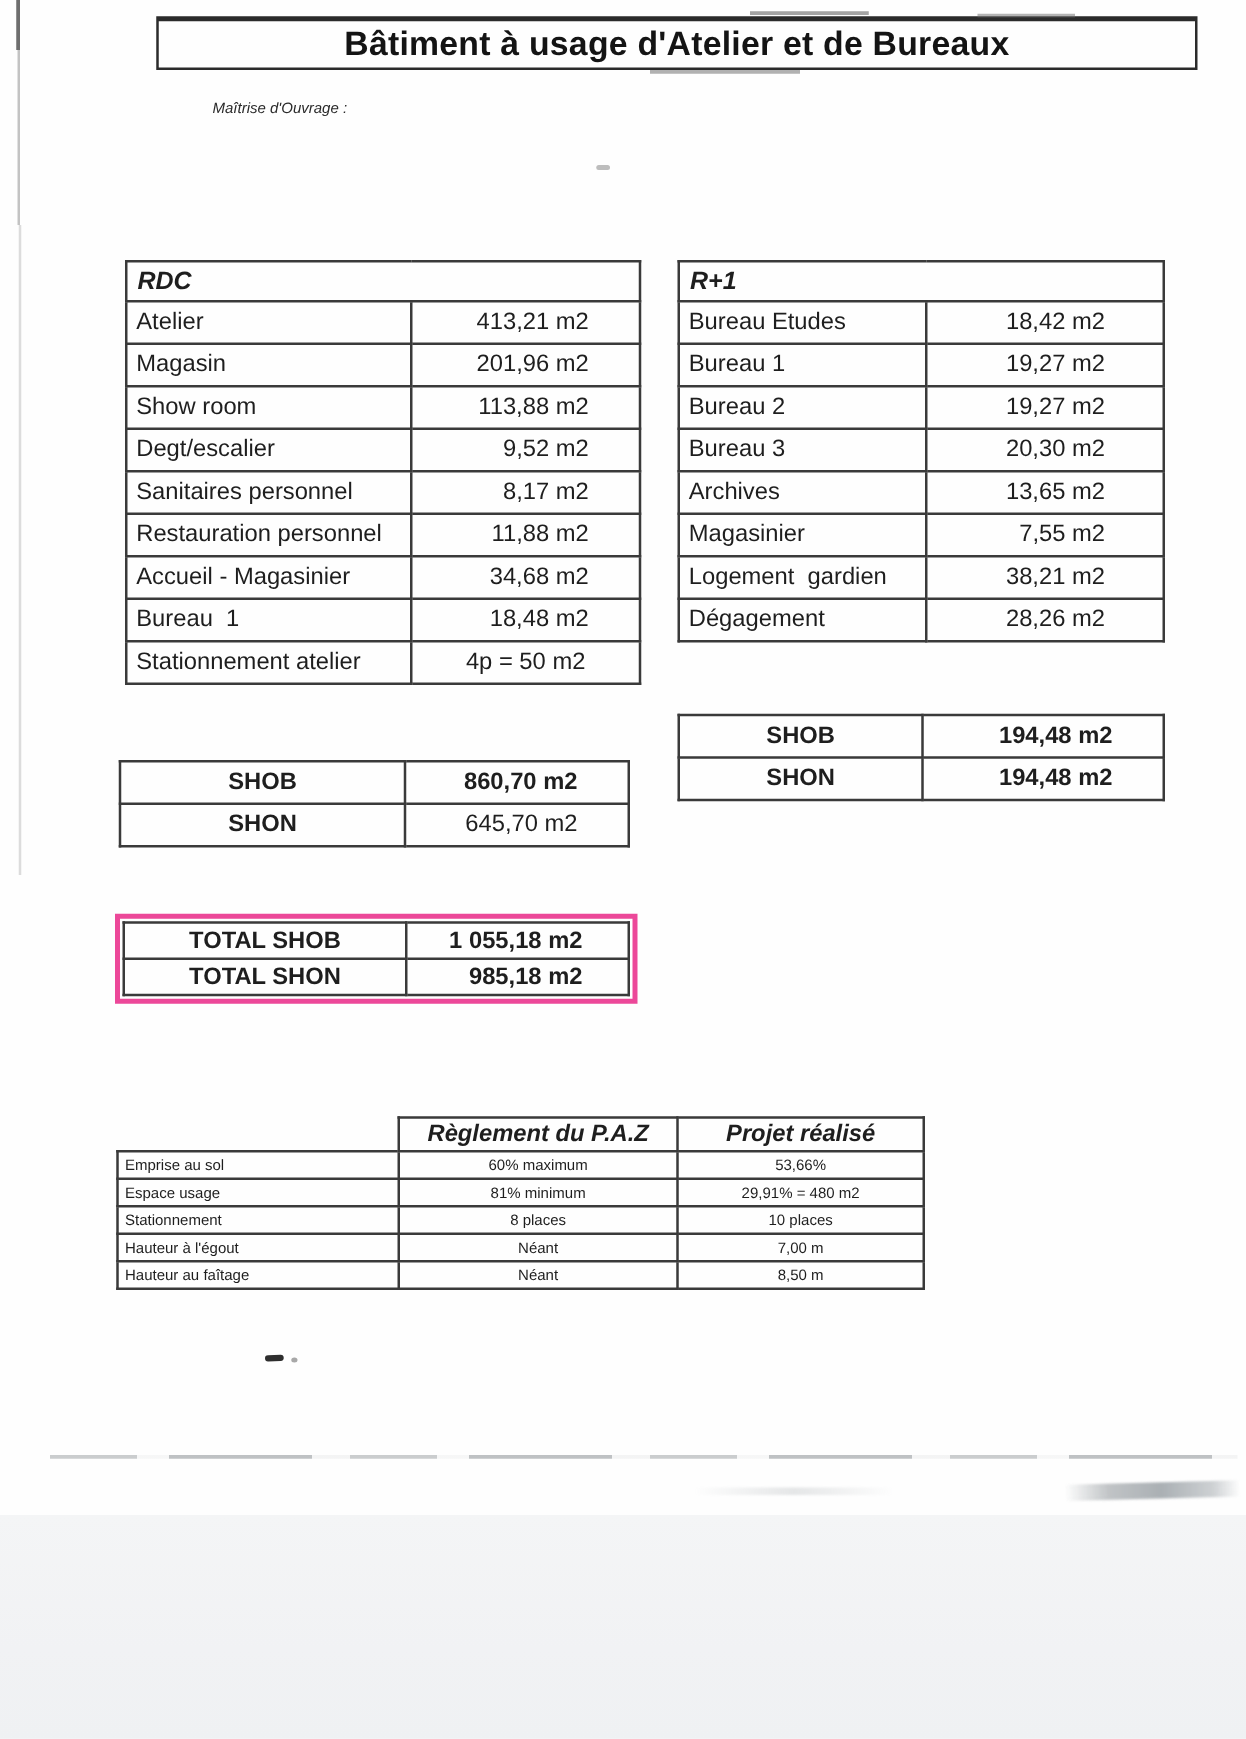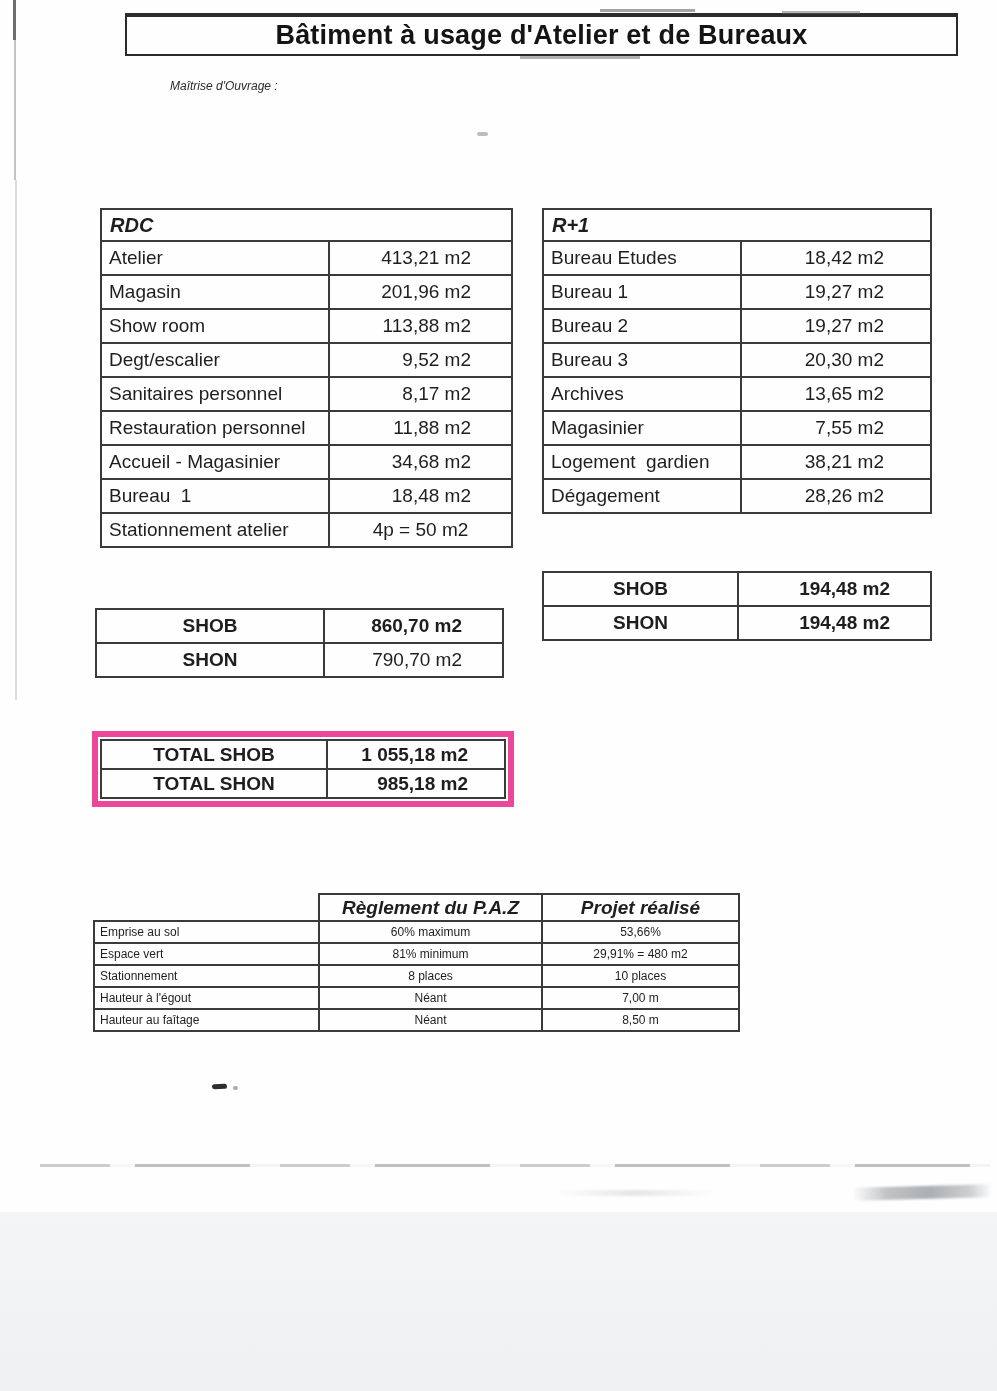--- a/index.html
+++ b/index.html
@@ -52,21 +52,21 @@
   .val{text-align:right;padding-right:40px;}
   .val.center{text-align:center;padding-right:0;}
   .r1 .val{padding-right:46px;}
   
   .summary-table td{height:34px;}
   .summary-table .slbl{text-align:center;font-weight:bold;}
   .summary-table .sval{text-align:right;padding-right:40px;}
   .bold{font-weight:bold;}
   
   .total-wrap{
-    position:absolute;border:6px solid #ec4899;padding:2px;background:var(--paper);
+    position:absolute;border:4px solid #ec4899;padding:2px;background:var(--paper);
   }
   .total-wrap td{height:29px;}
   .total-wrap .slbl{text-align:center;font-weight:bold;}
   .total-wrap .sval{text-align:right;padding-right:36px;font-weight:bold;}
   
   .reg-table td{font-size:12px;height:22px;}
   .reg-table .empty-cell{border:none;background:transparent;}
   .reg-table .colhead{
     font-weight:bold;font-style:italic;text-align:center;height:27px;font-size:19px;
   }
@@ -227,21 +227,21 @@
         <col style="width:228px">
         <col style="width:179px">
       </colgroup>
     <tbody>
         <tr>
           <td class="slbl">SHOB</td>
           <td class="sval bold">860,70 m2</td>
         </tr>
     <tr>
           <td class="slbl">SHON</td>
-          <td class="sval">790,70 m2</td>
+          <td class="sval">645,70 m2</td>
         </tr>
   </tbody>
     </table>
 
   <div class="total-wrap" style="left:92px;top:731px;">
     <table style="width:404px;">
       <colgroup>
           <col style="width:226px">
           <col style="width:178px">
         </colgroup>
@@ -269,21 +269,21 @@
       <td class="empty-cell"></td>
       <td class="colhead">Règlement du P.A.Z</td>
       <td class="colhead">Projet réalisé</td>
     </tr>
     <tr>
           <td class="lbl">Emprise au sol</td>
           <td class="cval">60% maximum</td>
           <td class="cval">53,66%</td>
         </tr>
     <tr>
-          <td class="lbl">Espace vert</td>
+          <td class="lbl">Espace usage</td>
           <td class="cval">81% minimum</td>
           <td class="cval">29,91% = 480 m2</td>
         </tr>
     <tr>
           <td class="lbl">Stationnement</td>
           <td class="cval">8 places</td>
           <td class="cval">10 places</td>
         </tr>
     <tr>
           <td class="lbl">Hauteur à l'égout</td>

